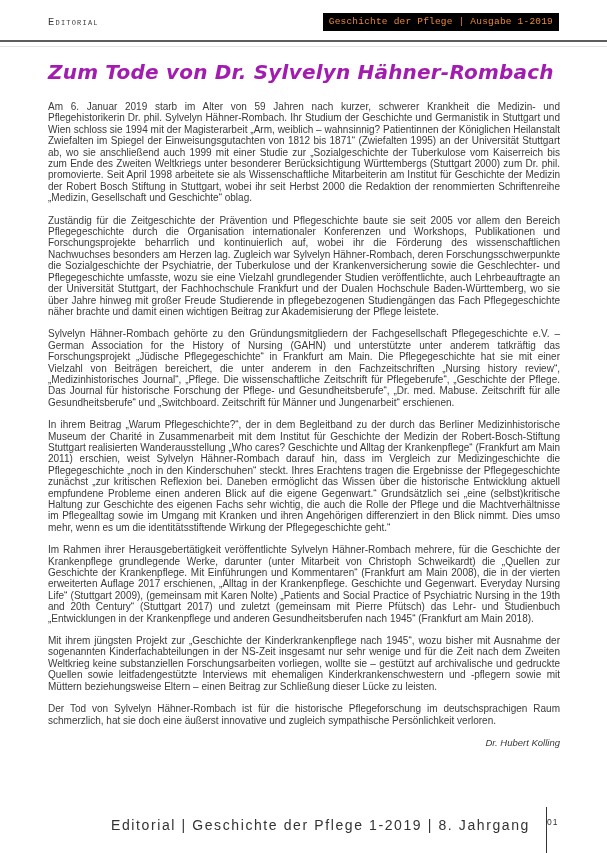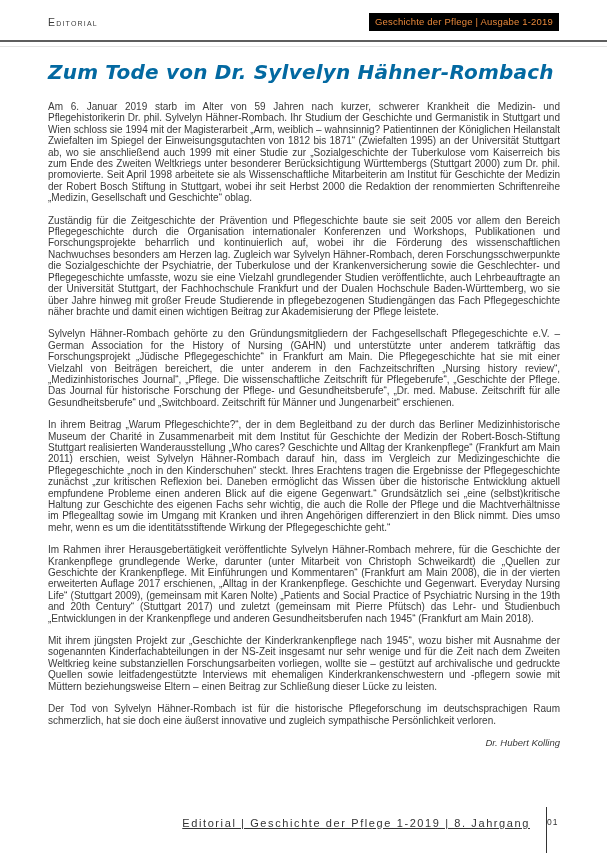--- a/index.html
+++ b/index.html
@@ -9,21 +9,21 @@
     position: relative;
     overflow: hidden;
     font-family: "Liberation Sans", sans-serif;
     color: #3a3a3a;
   }
   .page { width: 607px; height: 853px; position: relative; }
 
   
   .header {
     position: absolute; top: 13px; left: 48px; right: 48px;
-    display: flex; justify-content: space-between; align-items: flex-start;
+    display: flex; justify-content: space-between; align-items: flex-start; font-family: Liberation Mono, monospace;
   }
   .section-label {
     font-variant: small-caps;
     font-size: 10.5px; letter-spacing: 1.2px; color: #3c3c3c;
     padding-top: 3px;
   }
   .issue-label {
     font-size: 9.5px; color: #e8883a;
     background: #000000;
     padding: 3px 6px 4px 6px;
@@ -40,21 +40,21 @@
 
   
   .content {
     position: absolute; top: 60px; left: 48px; width: 512px;
   }
   h1.article-title {
     font-family: "DejaVu Sans", sans-serif;
     font-style: italic;
     font-weight: 600;
     font-size: 20px;
-    color: #0369a1;
+    color: #a21caf;
     letter-spacing: 0.2px;
     margin-bottom: 17px;
   }
   .body-text p {
     font-size: 10px;
     line-height: 11.4px;
     text-align: justify;
     color: #3a3a3a;
     margin-bottom: 11px;
     hyphens: auto;
@@ -66,23 +66,22 @@
     color: #3a3a3a;
     margin-top: 1px;
   }
 
   
   .footer {
     position: absolute; left: 0; bottom: 0; height: 46px; width: 607px;
     display: flex; justify-content: flex-end; align-items: flex-start;
   }
   .footer-text {
-    font-size: 11px; letter-spacing: 1.6px; color: #333333;
+    font-size: 14px; letter-spacing: 1.6px; color: #333333;
     padding-top: 10px;
-    text-decoration: underline;
   }
   .footer-divider {
     width: 1px; height: 46px; background: #333333;
     margin-left: 16px;
   }
   .page-number {
     font-size: 8.5px; letter-spacing: 1px; color: #333333;
     padding-top: 10px;
     width: 60px; text-align: left;
   }

